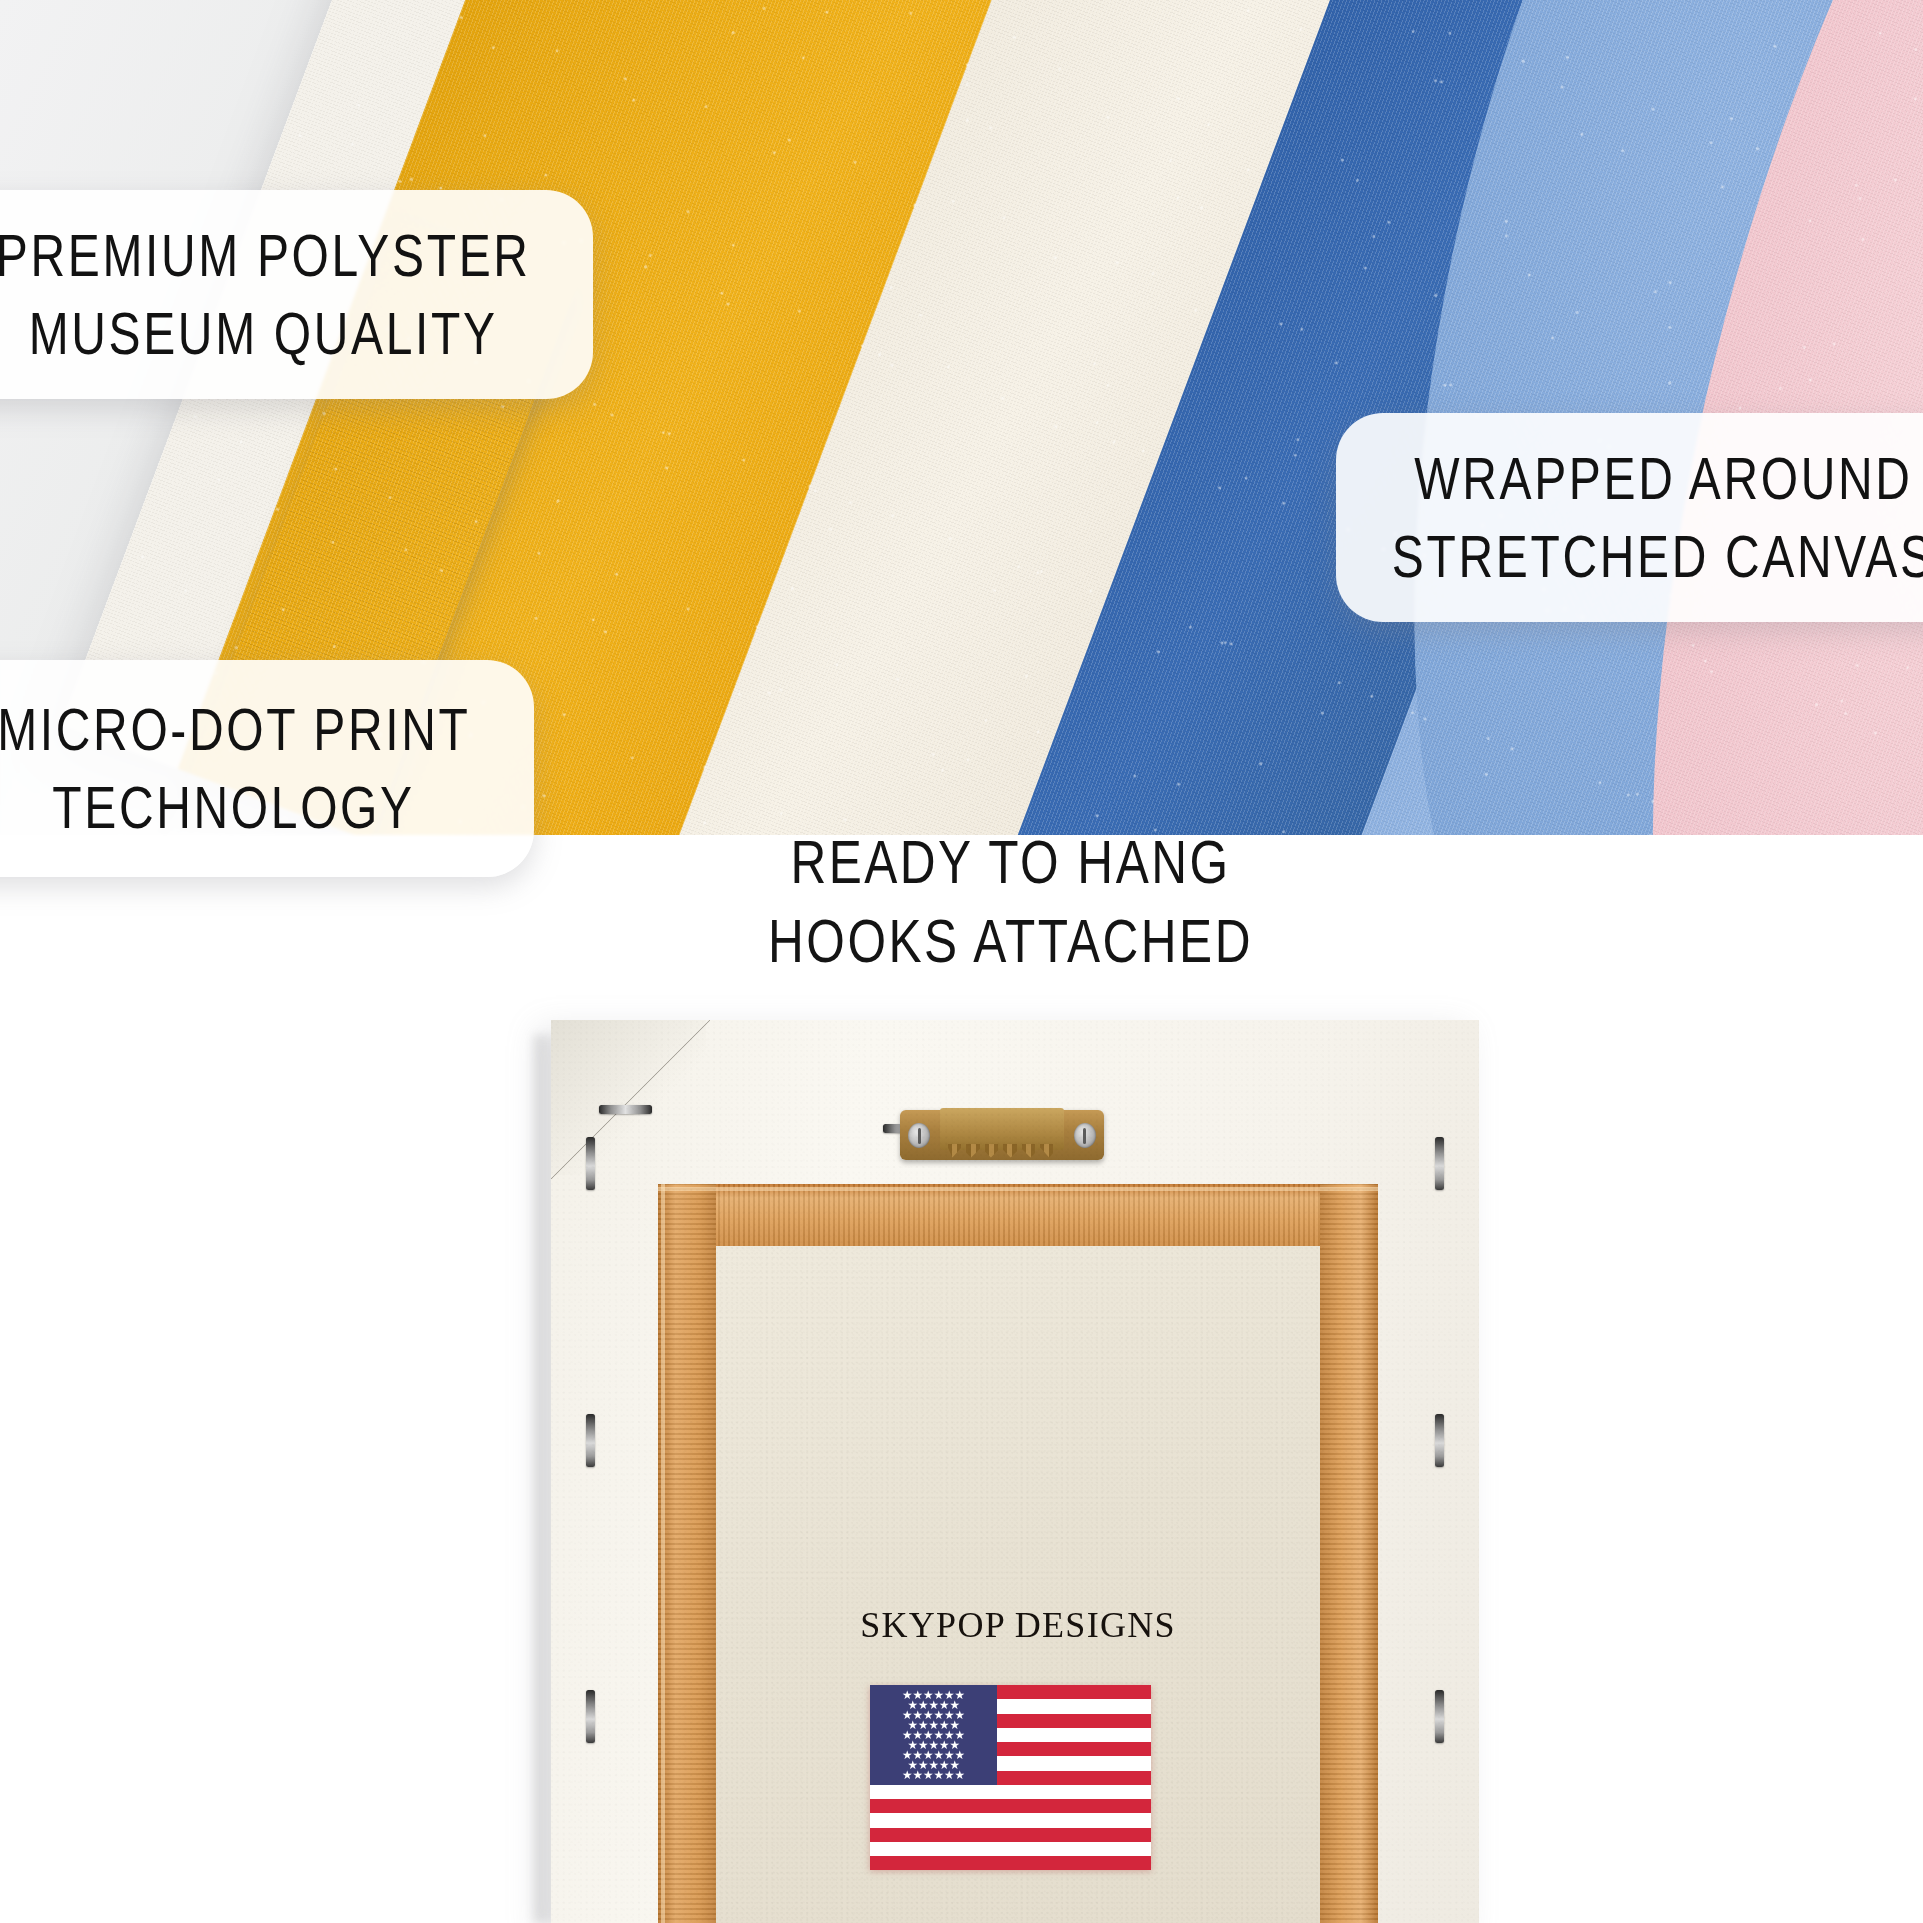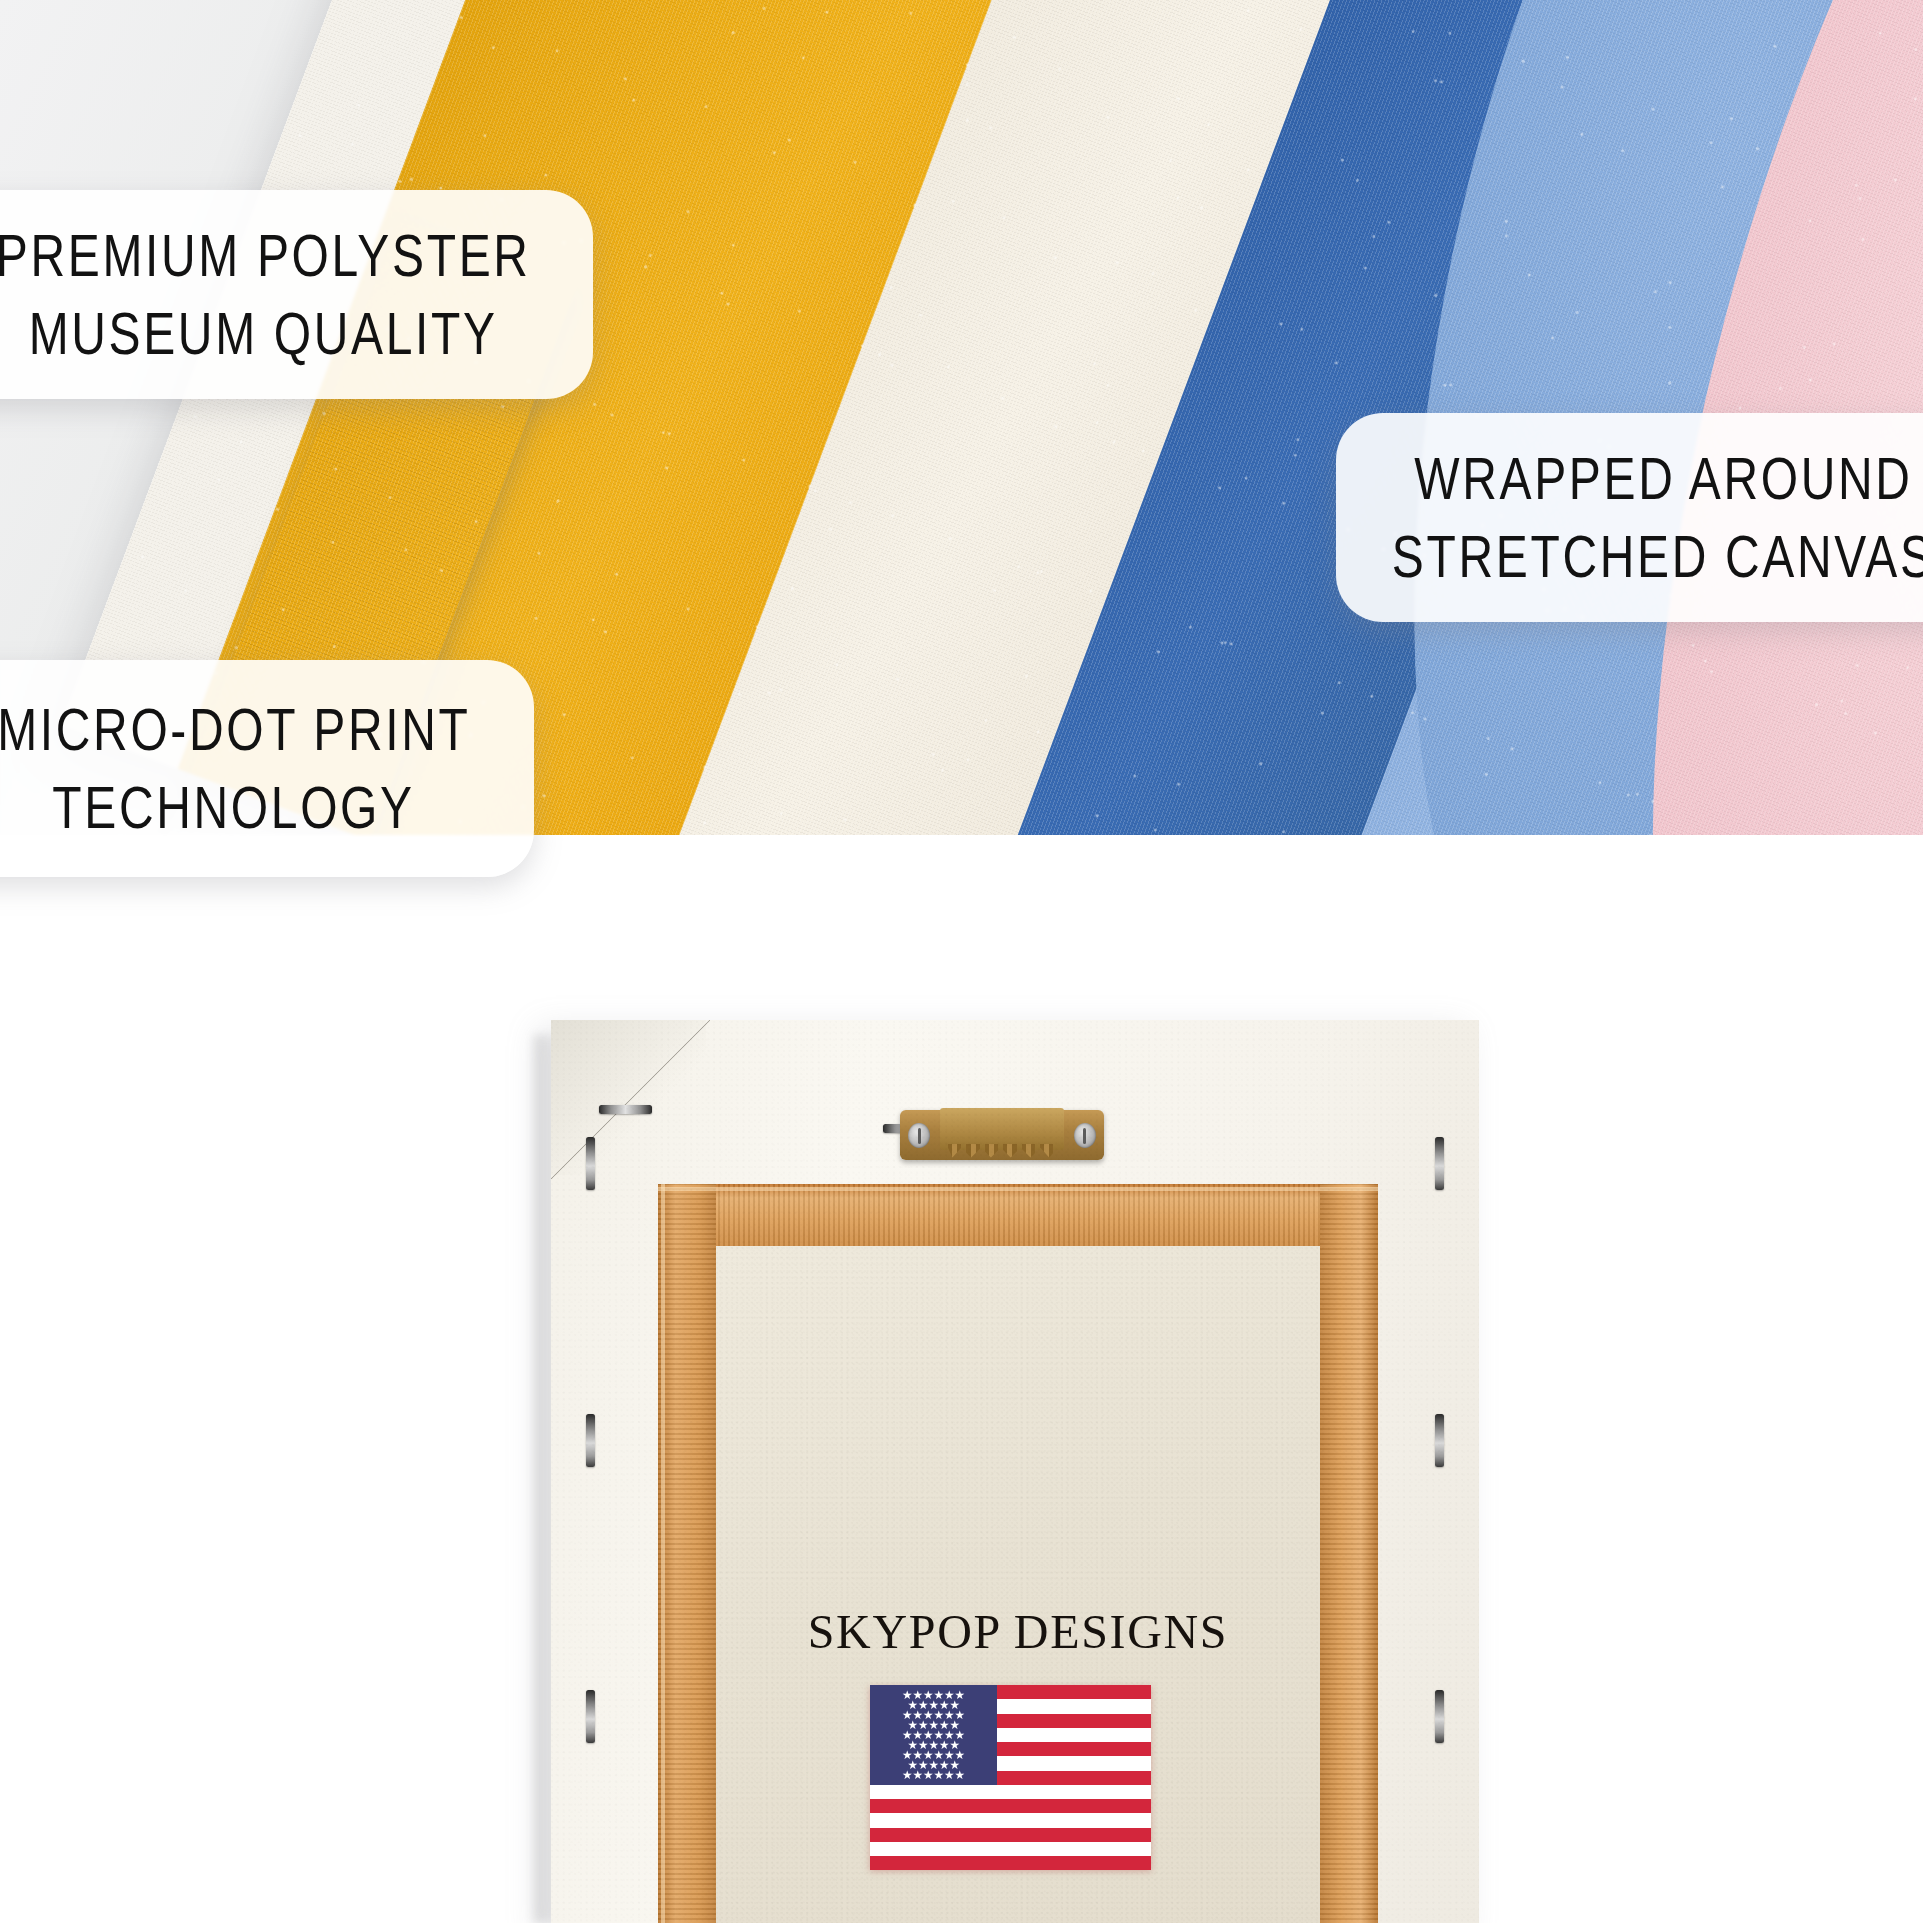--- a/index.html
+++ b/index.html
@@ -153,21 +153,21 @@
     box-shadow:inset 0 0 2.5px rgba(0,0,0,.5);}
   .hscrew.l{left:8.3px;} .hscrew.r{right:8.3px;}
   .hscrew i{position:absolute;left:50%;top:4.2px;width:2.5px;height:16.7px;margin-left:-1.3px;
     background:#5c5c5c;border-radius:1.7px;}
   #teeth{position:absolute;left:48px;bottom:2.5px;width:110px;height:14px;
     background:repeating-linear-gradient(90deg,#8a6527 0 4.2px,#b38a46 4.2px 9.2px,#8a6527 9.2px 13.4px,rgba(0,0,0,0) 13.4px 18.4px);
     clip-path:polygon(0 0,100% 0,100% 30%,92% 100%,84% 30%,75% 100%,66% 30%,57% 100%,48% 30%,39% 100%,30% 30%,21% 100%,12% 30%,4% 100%,0 30%);}
 
   
   #brand{position:absolute;left:107px;top:584px;width:720px;text-align:center;
-    font-family:"Liberation Serif","DejaVu Serif",serif;font-size:48px;color:#17120e;letter-spacing:.035em;}
+    font-family:"Liberation Serif","DejaVu Serif",serif;font-size:36px;color:#17120e;letter-spacing:.035em;}
 
   #flag{position:absolute;left:870px;top:1685px;width:281px;height:185px;
     box-shadow:0 1.7px 6.7px rgba(170,60,60,.35);overflow:hidden;background:#fff;}
   .stripe{position:absolute;left:0;width:281px;height:14.3px;}
   .stripe.red{background:#d3263c;}
   #canton{position:absolute;left:0;top:0;width:127px;height:100px;background:#3c3f76;}
   .starrow{position:absolute;left:0;width:127px;display:flex;justify-content:space-around;
     color:#fff;font-size:11.7px;line-height:1;}
   .starrow.odd{left:0;width:127px;}
   .starrow.even{left:6.7px;width:114px;}
@@ -215,20 +215,24 @@
   <div class="pill" id="pill2">
     <div class="ln">WRAPPED AROUND</div>
     <div class="ln">STRETCHED CANVAS</div>
   </div>
 
   <div class="pill" id="pill3">
     <div class="ln">MICRO-DOT PRINT</div>
     <div class="ln">TECHNOLOGY</div>
   </div>
 
+  <div id="hangCaption">
+    <div class="ln">READY TO HANG</div>
+    <div class="ln">HOOKS ATTACHED</div>
+  </div>
 
   <div id="backWrap">
     <div id="backShadow"></div>
 
     <div id="backOuter">
       <div id="foldShade"></div>
       <div id="foldLine"></div>
 
       <div class="staple h" style="left:48px;top:85px;"></div>
       <div class="staple h" style="left:332px;top:104px;"></div>

